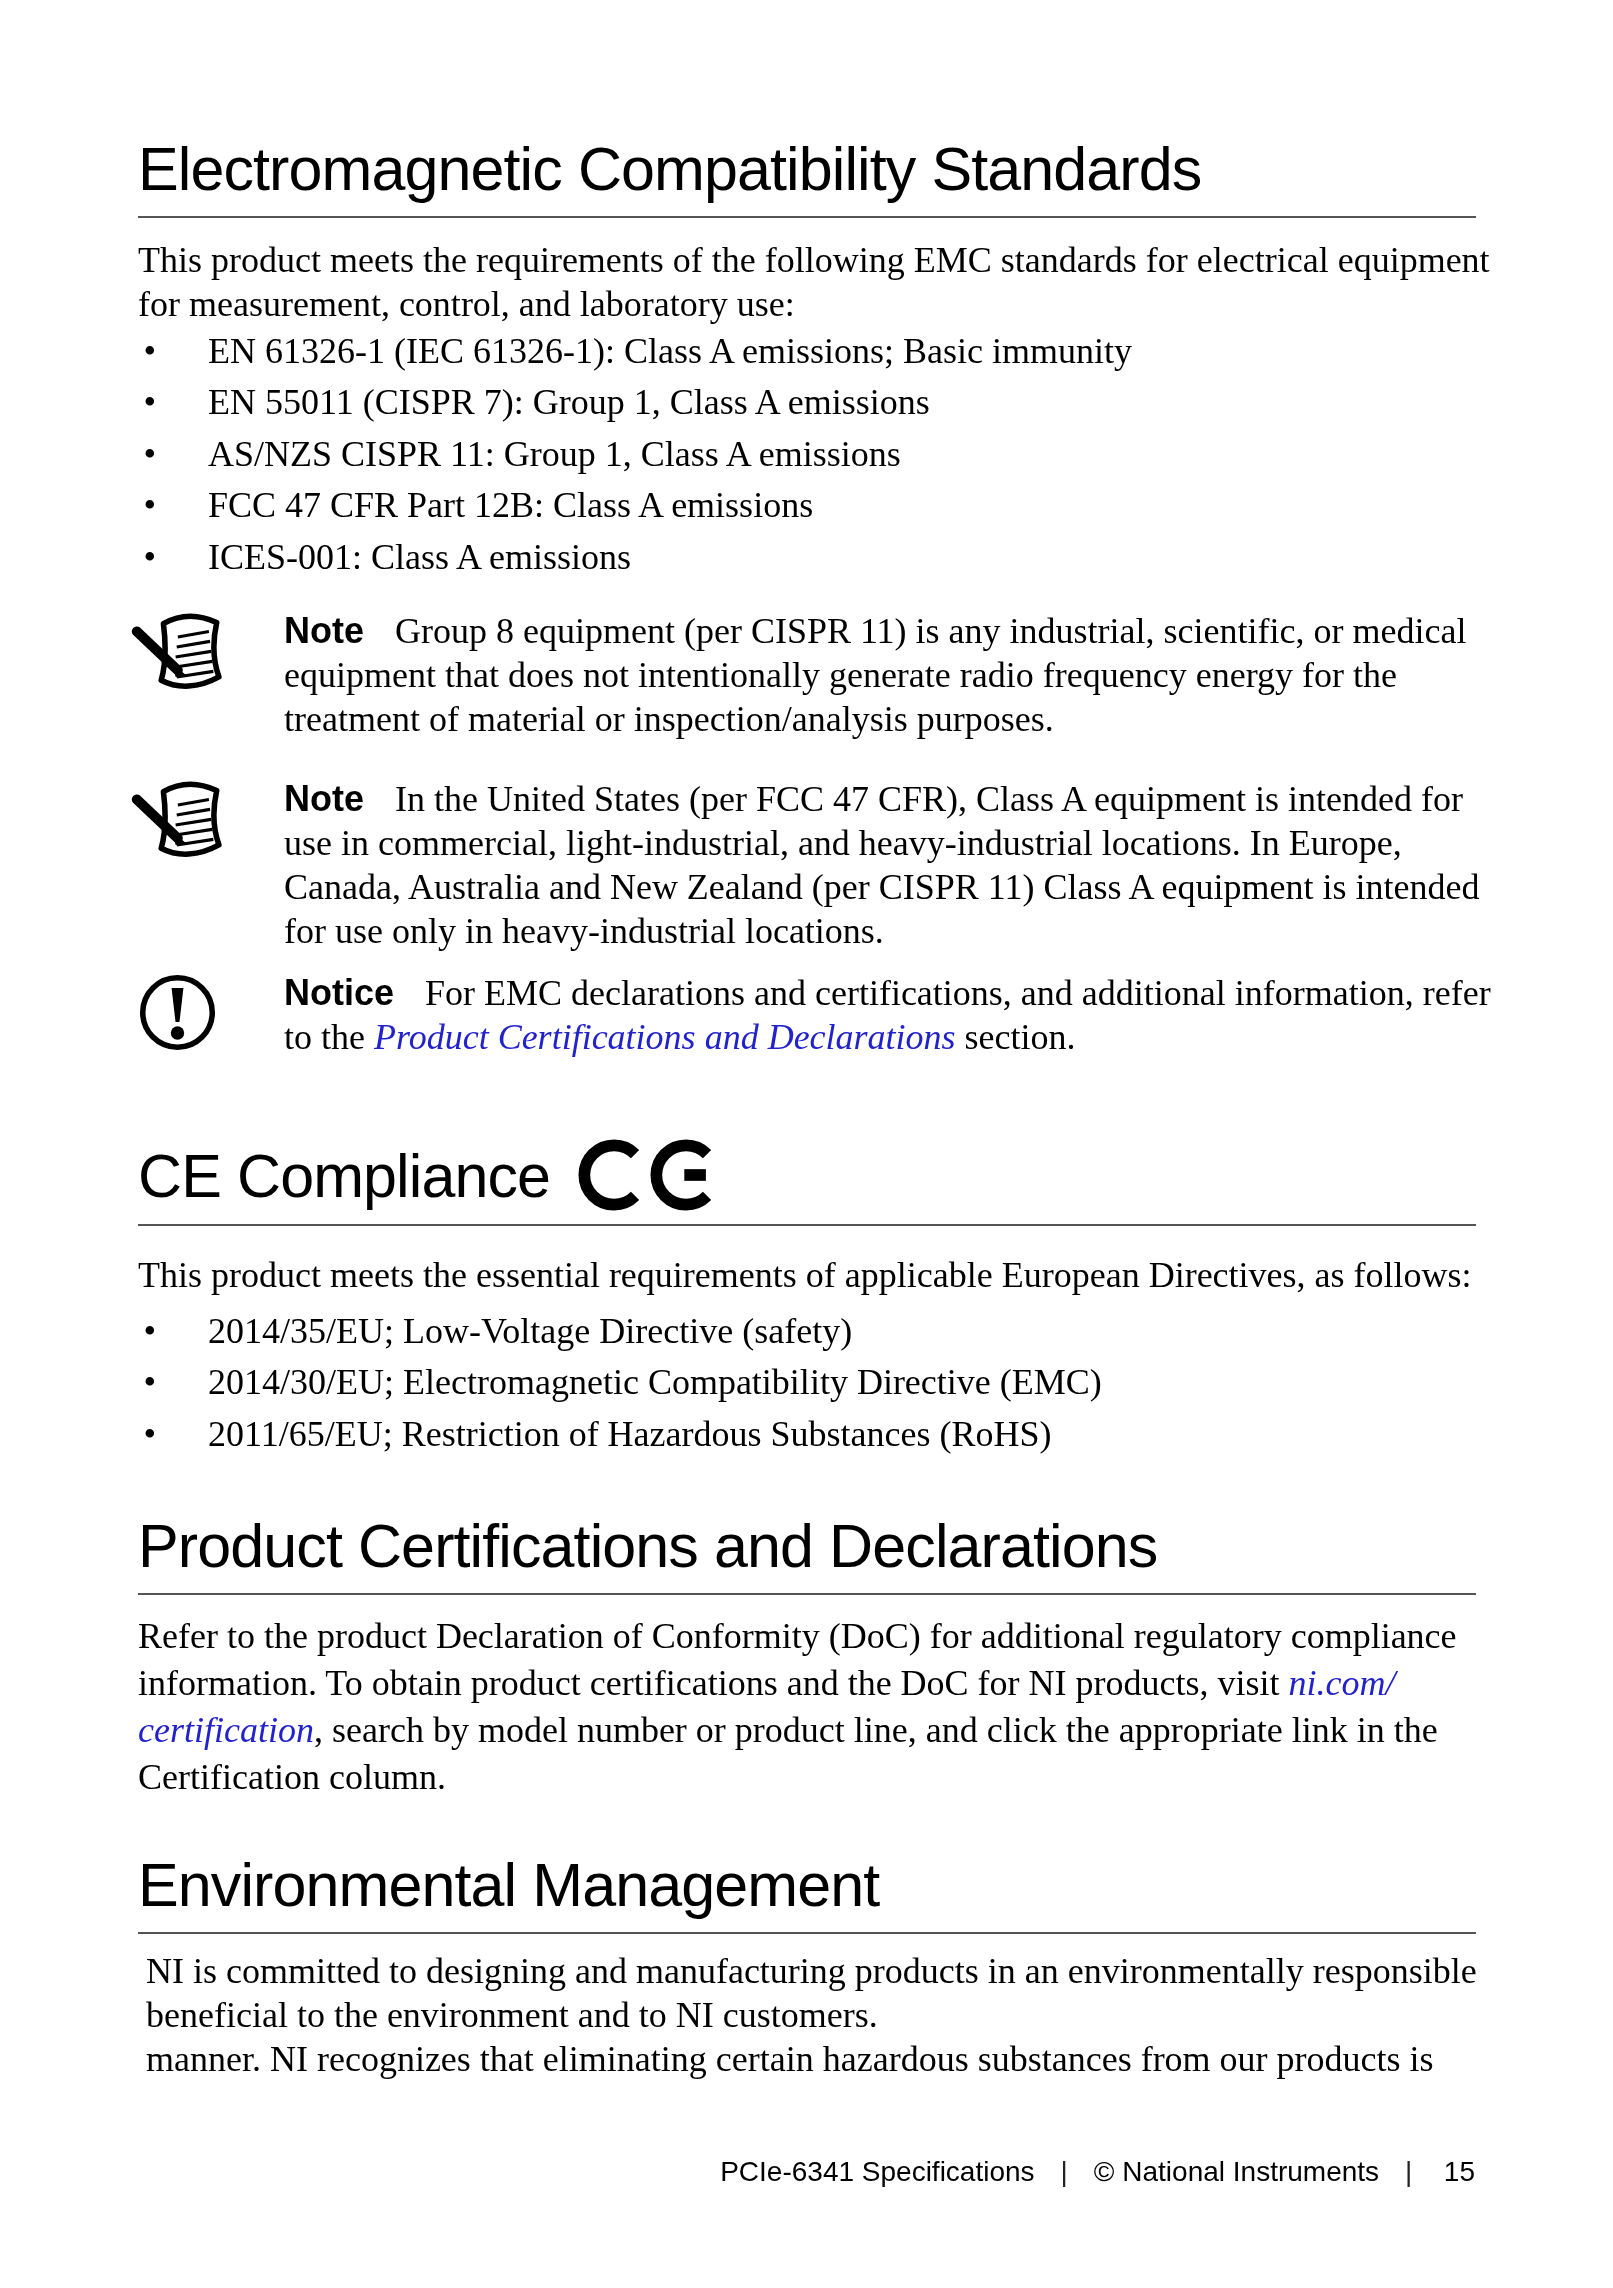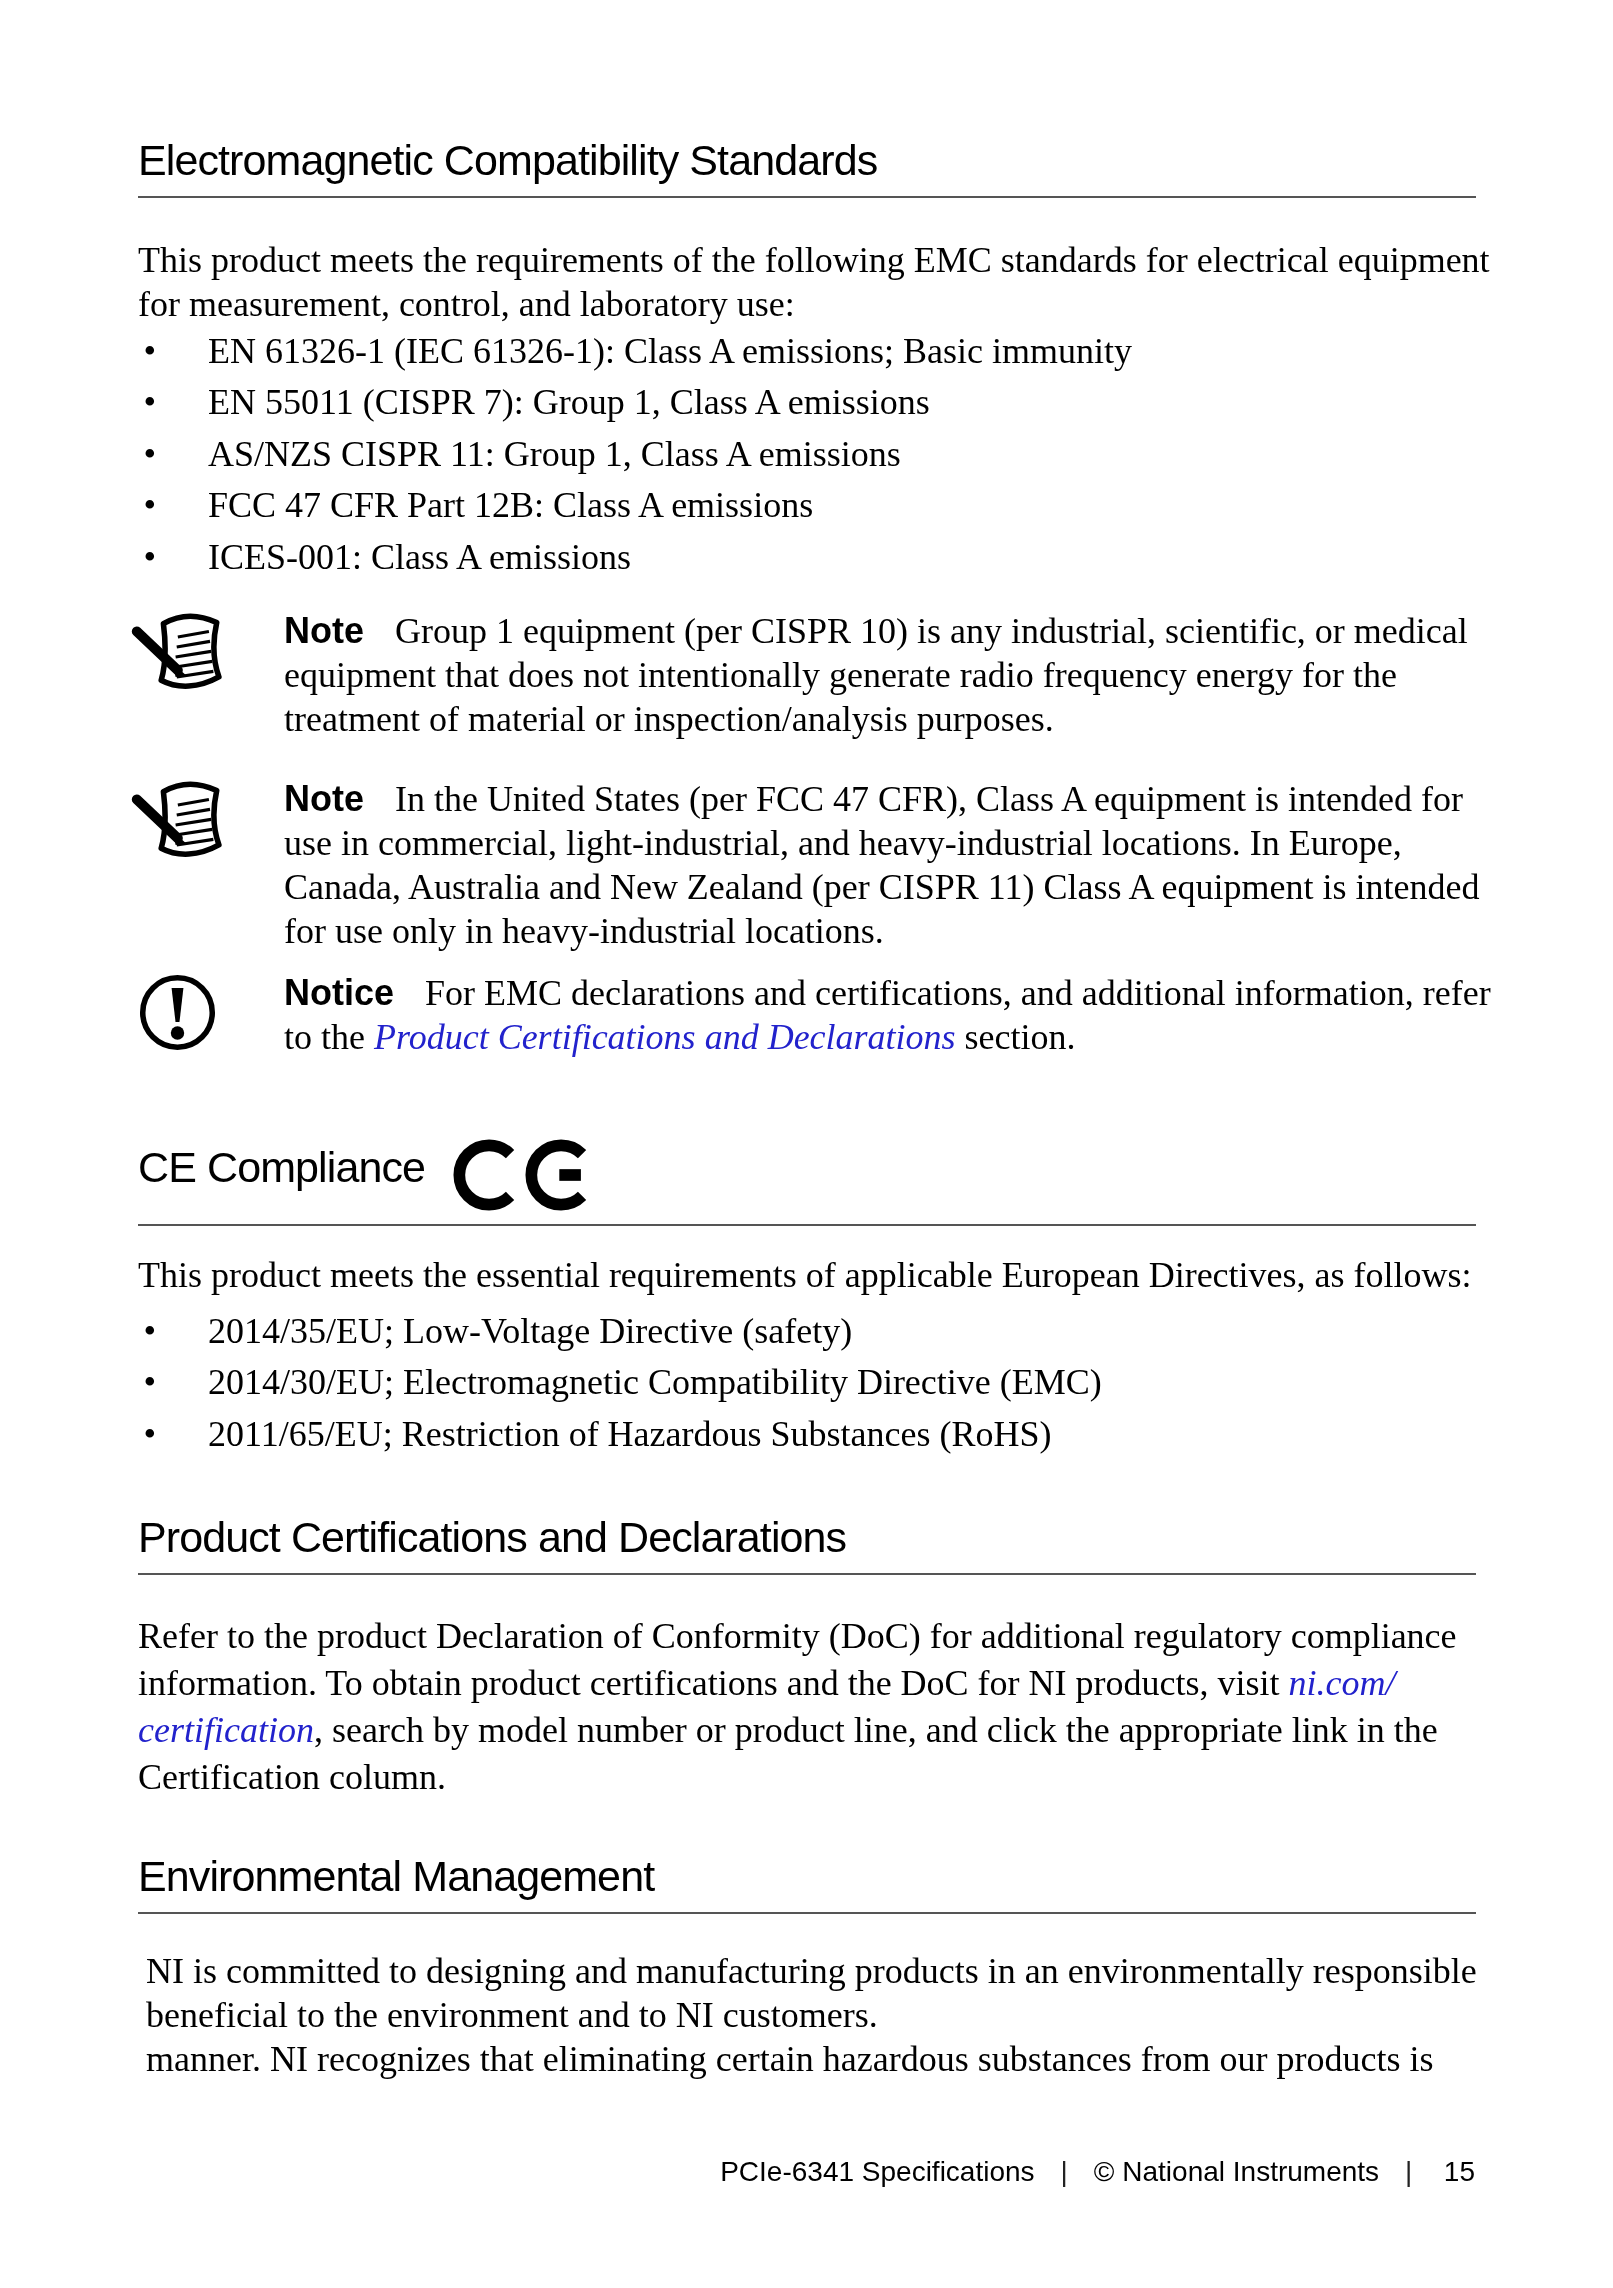--- a/index.html
+++ b/index.html
@@ -8,21 +8,21 @@
     width:1613px; height:2289px;
     background:#ffffff;
     color:#000;
     font-family:"Liberation Serif", serif;
     overflow:hidden;
   }
   .abs { position:absolute; }
   .h1 {
     font-family:"Liberation Sans", sans-serif;
     font-weight:400;
-    font-size:43px;
+    font-size:61px;
     line-height:1.08;
     letter-spacing:-0.9px;
     margin:0;
     white-space:nowrap;
   }
   .h1row { display:flex; align-items:flex-start; }
   .rule { border:none; border-top:2.8px solid #555555; margin:13px 0 0 0; width:100%; }
   .body { font-size:36px; line-height:44px; }
   .line { white-space:nowrap; }
   .bullets .row { display:flex; margin-bottom:7.4px; }
@@ -94,21 +94,21 @@
     </div>
   </div>
 
   <div class="abs body" style="left:138px; top:609px; width:1338px;">
     <span class="icon-col">
       <svg viewBox="0 0 100 78" width="111" height="87">
           <use href="#noteicon"></use>
         </svg>
     </span>
     <div class="note-text">
-      <div class="line"><span class="note-label">Note</span><span>Group 1 equipment (per CISPR 10) is any industrial, scientific, or medical</span></div>
+      <div class="line"><span class="note-label">Note</span><span>Group 8 equipment (per CISPR 11) is any industrial, scientific, or medical</span></div>
       <div class="line">equipment that does not intentionally generate radio frequency energy for the</div>
       <div class="line">treatment of material or inspection/analysis purposes.</div>
     </div>
   </div>
 
   <div class="abs body" style="left:138px; top:777px; width:1338px;">
     <span class="icon-col">
       <svg viewBox="0 0 100 78" width="111" height="87">
           <use href="#noteicon"></use>
         </svg>

